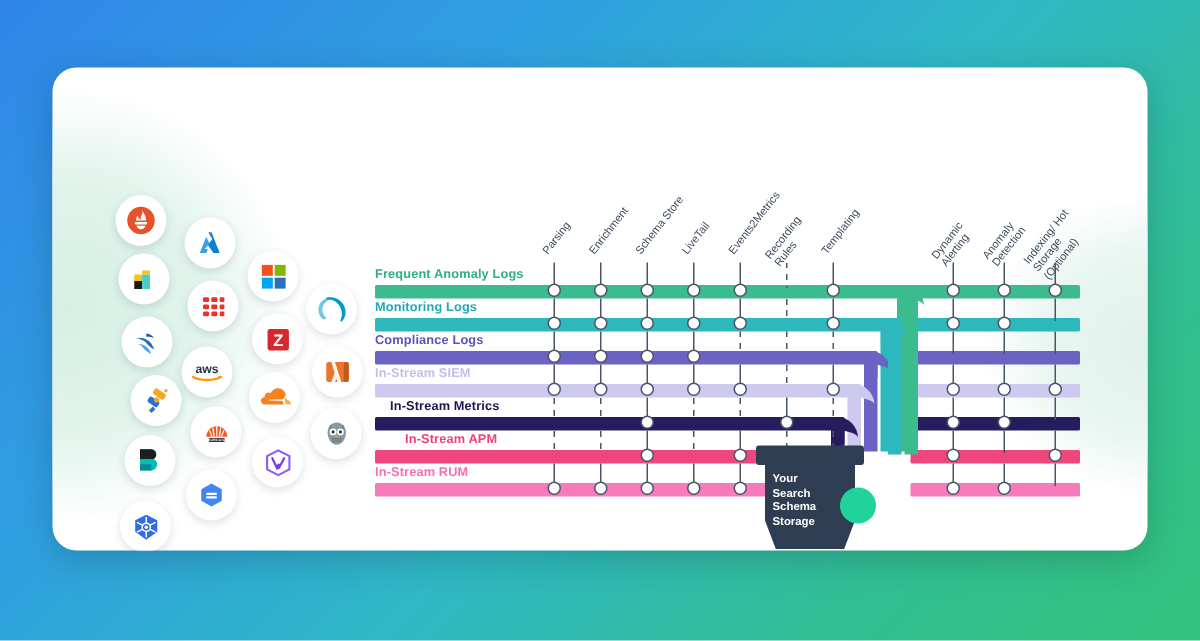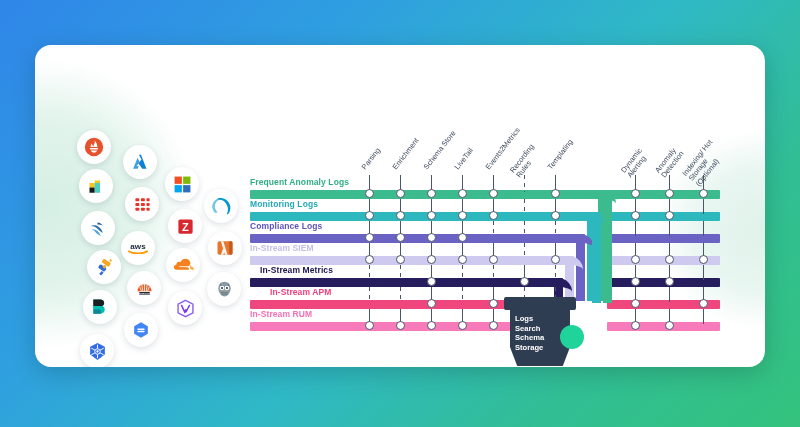--- a/index.html
+++ b/index.html
@@ -404,20 +404,20 @@
       <div class="colline" style="left: 667.7px; top: 264px; height: 15px;"></div>
       <div class="" style="position: absolute; left: 568px; top: 145px; width: 9px; height: 113px; background: rgb(60, 187, 142);"></div>
       <div class="" style="position: absolute; left: 557px; top: 167px; width: 9px; height: 91px; background: rgb(44, 184, 189);"></div>
     </div>
 
 
   <div id="bucket">
     <div id="bucket-lid"></div>
     <div id="bucket-body"></div>
     <div id="bucket-text">
-      <div>Logs</div>
+      <div>Your</div>
       <div>Search</div>
       <div>Schema</div>
       <div>Storage</div>
     </div>
     <div id="bucket-dot"></div>
   </div>
 </div>
 
 </body></html>

